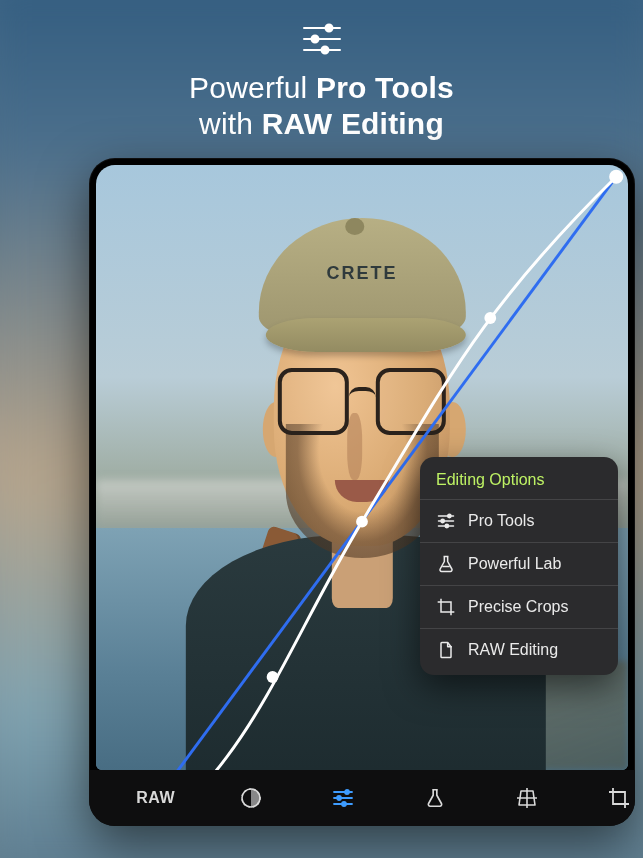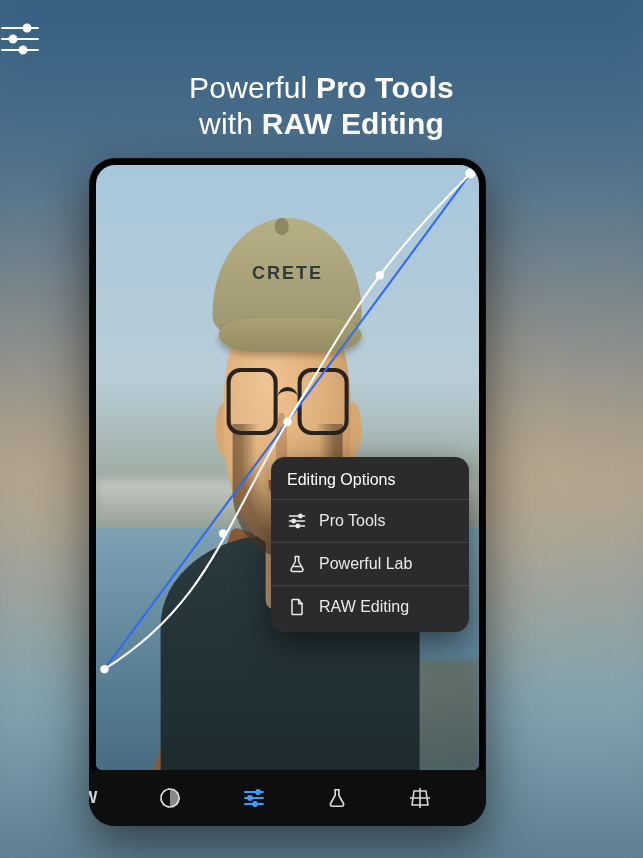--- a/index.html
+++ b/index.html
@@ -12,28 +12,28 @@
   .bg-blur {
     position: absolute; inset: 0;
     background:
       radial-gradient(ellipse 60% 40% at 50% 55%, rgba(200,180,150,0.55), transparent 70%),
       linear-gradient(180deg, #2f5a7e 0%, #4b6f8c 20%, #b6a48b 55%, #7fa2b0 80%, #567589 100%);
     filter: blur(24px);
     transform: scale(1.1);
   }
   .hero {
     position: absolute; top: 22px; left: 0; right: 0;
-    display: flex; flex-direction: column; gap: 14px;
+    display: flex; flex-direction: column; align-items: center; gap: 14px;
   }
   .headline { font-size: 30px; text-align: center; font-weight: 300; line-height: 1.2; letter-spacing: 0.2px; }
   .headline b { font-weight: 700; }
 
   .device {
     position: absolute; left: 89px; top: 158px;
-    width: 397px; height: 668px;
+    width: 546px; height: 668px;
     border-radius: 26px;
     background: #000;
     box-shadow: 0 18px 50px rgba(0,0,0,0.55), 0 0 0 1px rgba(255,255,255,0.06) inset;
     overflow: hidden;
   }
   .photo {
     position: absolute; left: 7px; top: 7px; right: 7px; bottom: 56px;
     border-radius: 19px 19px 6px 6px;
     overflow: hidden;
   }
@@ -100,34 +100,34 @@
   .curves .white { stroke:#fff; stroke-width:2.5; fill:none; }
 
   
   .popover {
     position:absolute; right:10px; top:292px;
     width:198px; background:#2b2b2d;
     border-radius:14px; padding:12px 0 4px;
     box-shadow: 0 12px 34px rgba(0,0,0,0.55);
     color:#eaeaea;
   }
-  .popover-title { color:#ffffff; font-size:16px; font-weight:500; padding:2px 16px 10px; }
+  .popover-title { color:#bef264; font-size:16px; font-weight:500; padding:2px 16px 10px; }
   .menu-item {
     display:flex; align-items:center; gap:12px;
     padding:11px 16px; font-size:16px; font-weight:400;
     border-top:1px solid rgba(255,255,255,0.12);
   }
   .menu-item svg, .menu-item .mi-icon { flex:0 0 20px; width:20px; height:20px; color:#eaeaea; }
   .menu-item:first-of-type { border-top:none; }
 
   
   .toolbar {
     position:absolute; left:0; right:0; bottom:0; height:56px;
     background:#0e0e0f;
-    display:flex; align-items:center; justify-content:center; gap:60px;
+    display:flex; align-items:center; justify-content:flex-end; gap:60px;
     color:#d9d9d9;
   }
   .toolbar .slot { display:flex; align-items:center; justify-content:center; width:32px; height:32px; color:#d9d9d9; }
   .toolbar .slot.active { color:#3e9cff; }
   .toolbar .raw { font-weight:700; font-size:16px; letter-spacing:0.5px; width:auto; }
 
   svg { display:block; }
 </style>
 </head>
 <body>
@@ -204,20 +204,26 @@
       </div>
 
       <div class="menu-item">
         <svg class="mi-icon" viewBox="0 0 24 24" stroke="currentColor" stroke-width="1.8" fill="none" stroke-linejoin="round">
           <path d="M9 3h6M10 3v6l-5 9a2 2 0 0 0 1.8 3h10.4A2 2 0 0 0 19 18l-5-9V3"></path>
           <line x1="7.5" y1="15" x2="16.5" y2="15"></line>
         </svg>
         <span>Powerful Lab</span>
       </div>
 
+      <div class="menu-item">
+        <svg class="mi-icon" viewBox="0 0 24 24" stroke="currentColor" stroke-width="1.8" fill="none">
+          <path d="M6 2v16h16M2 6h16v16"></path>
+        </svg>
+        <span>Precise Crops</span>
+      </div>
 
       <div class="menu-item">
         <svg class="mi-icon" viewBox="0 0 24 24" stroke="currentColor" stroke-width="1.8" fill="none" stroke-linejoin="round">
           <path d="M14 3H7a1 1 0 0 0-1 1v16a1 1 0 0 0 1 1h10a1 1 0 0 0 1-1V8z"></path>
             <path d="M14 3v5h5"></path>
         </svg>
         <span>RAW Editing</span>
       </div>
 
     </div>

